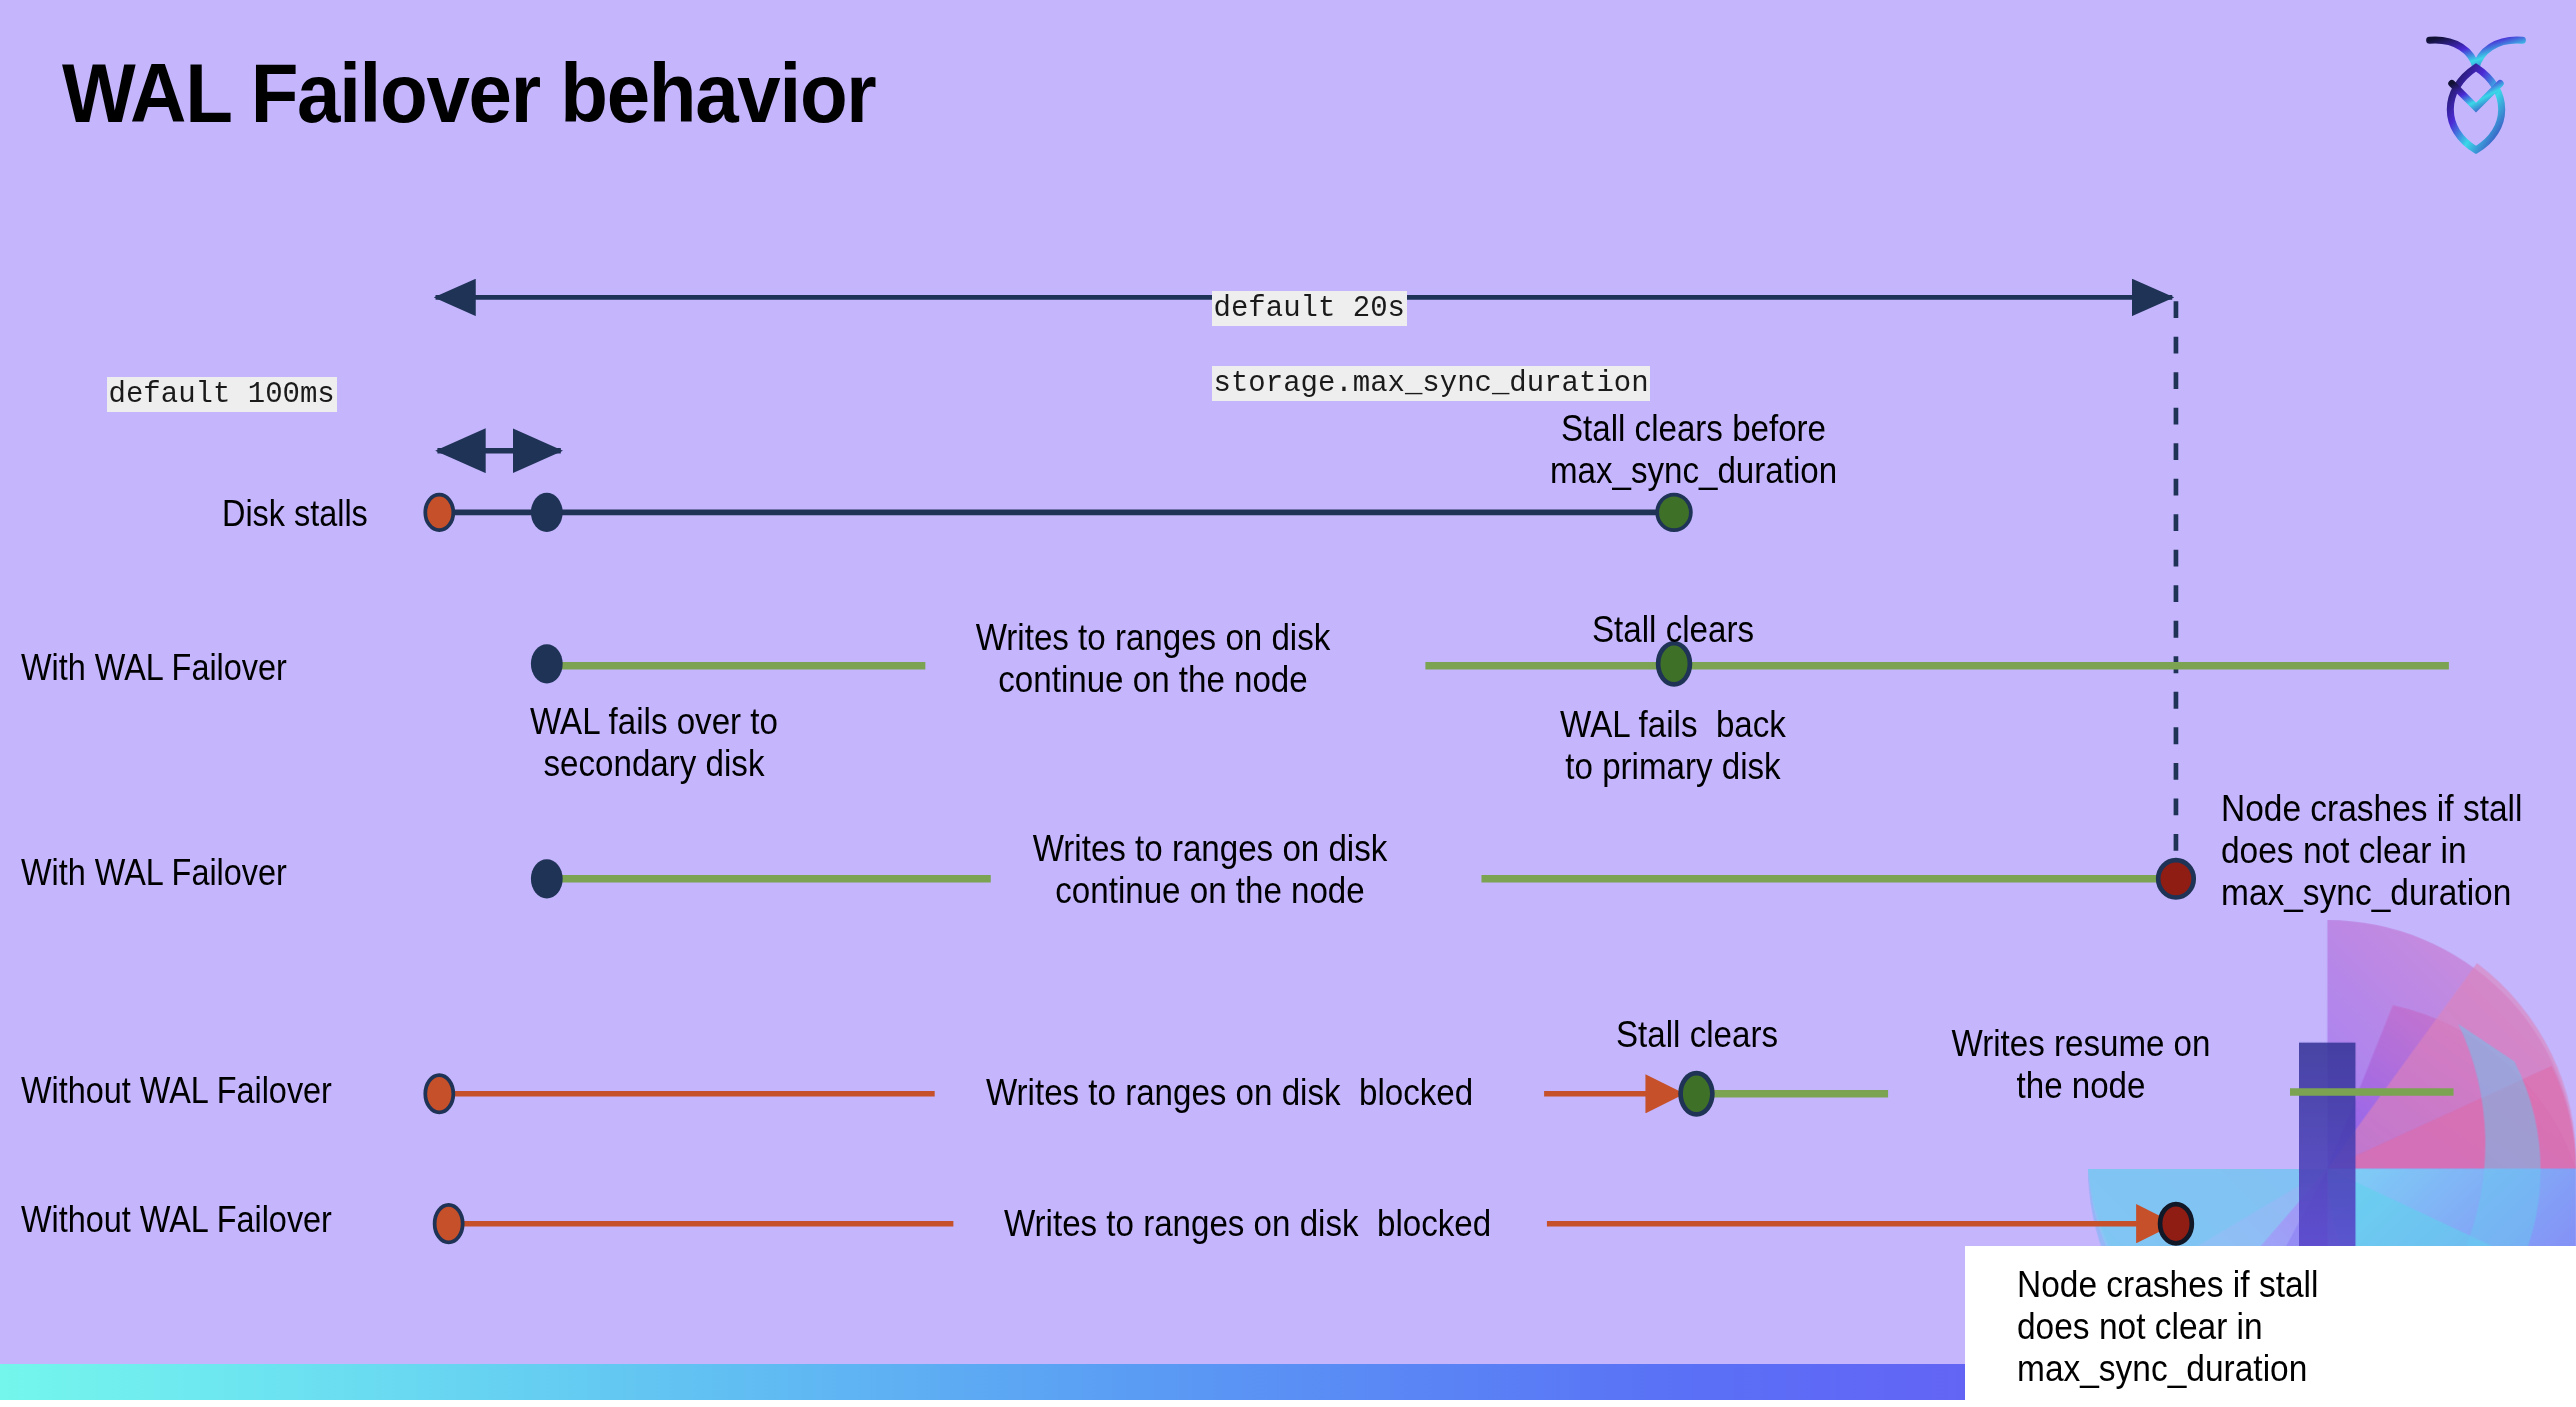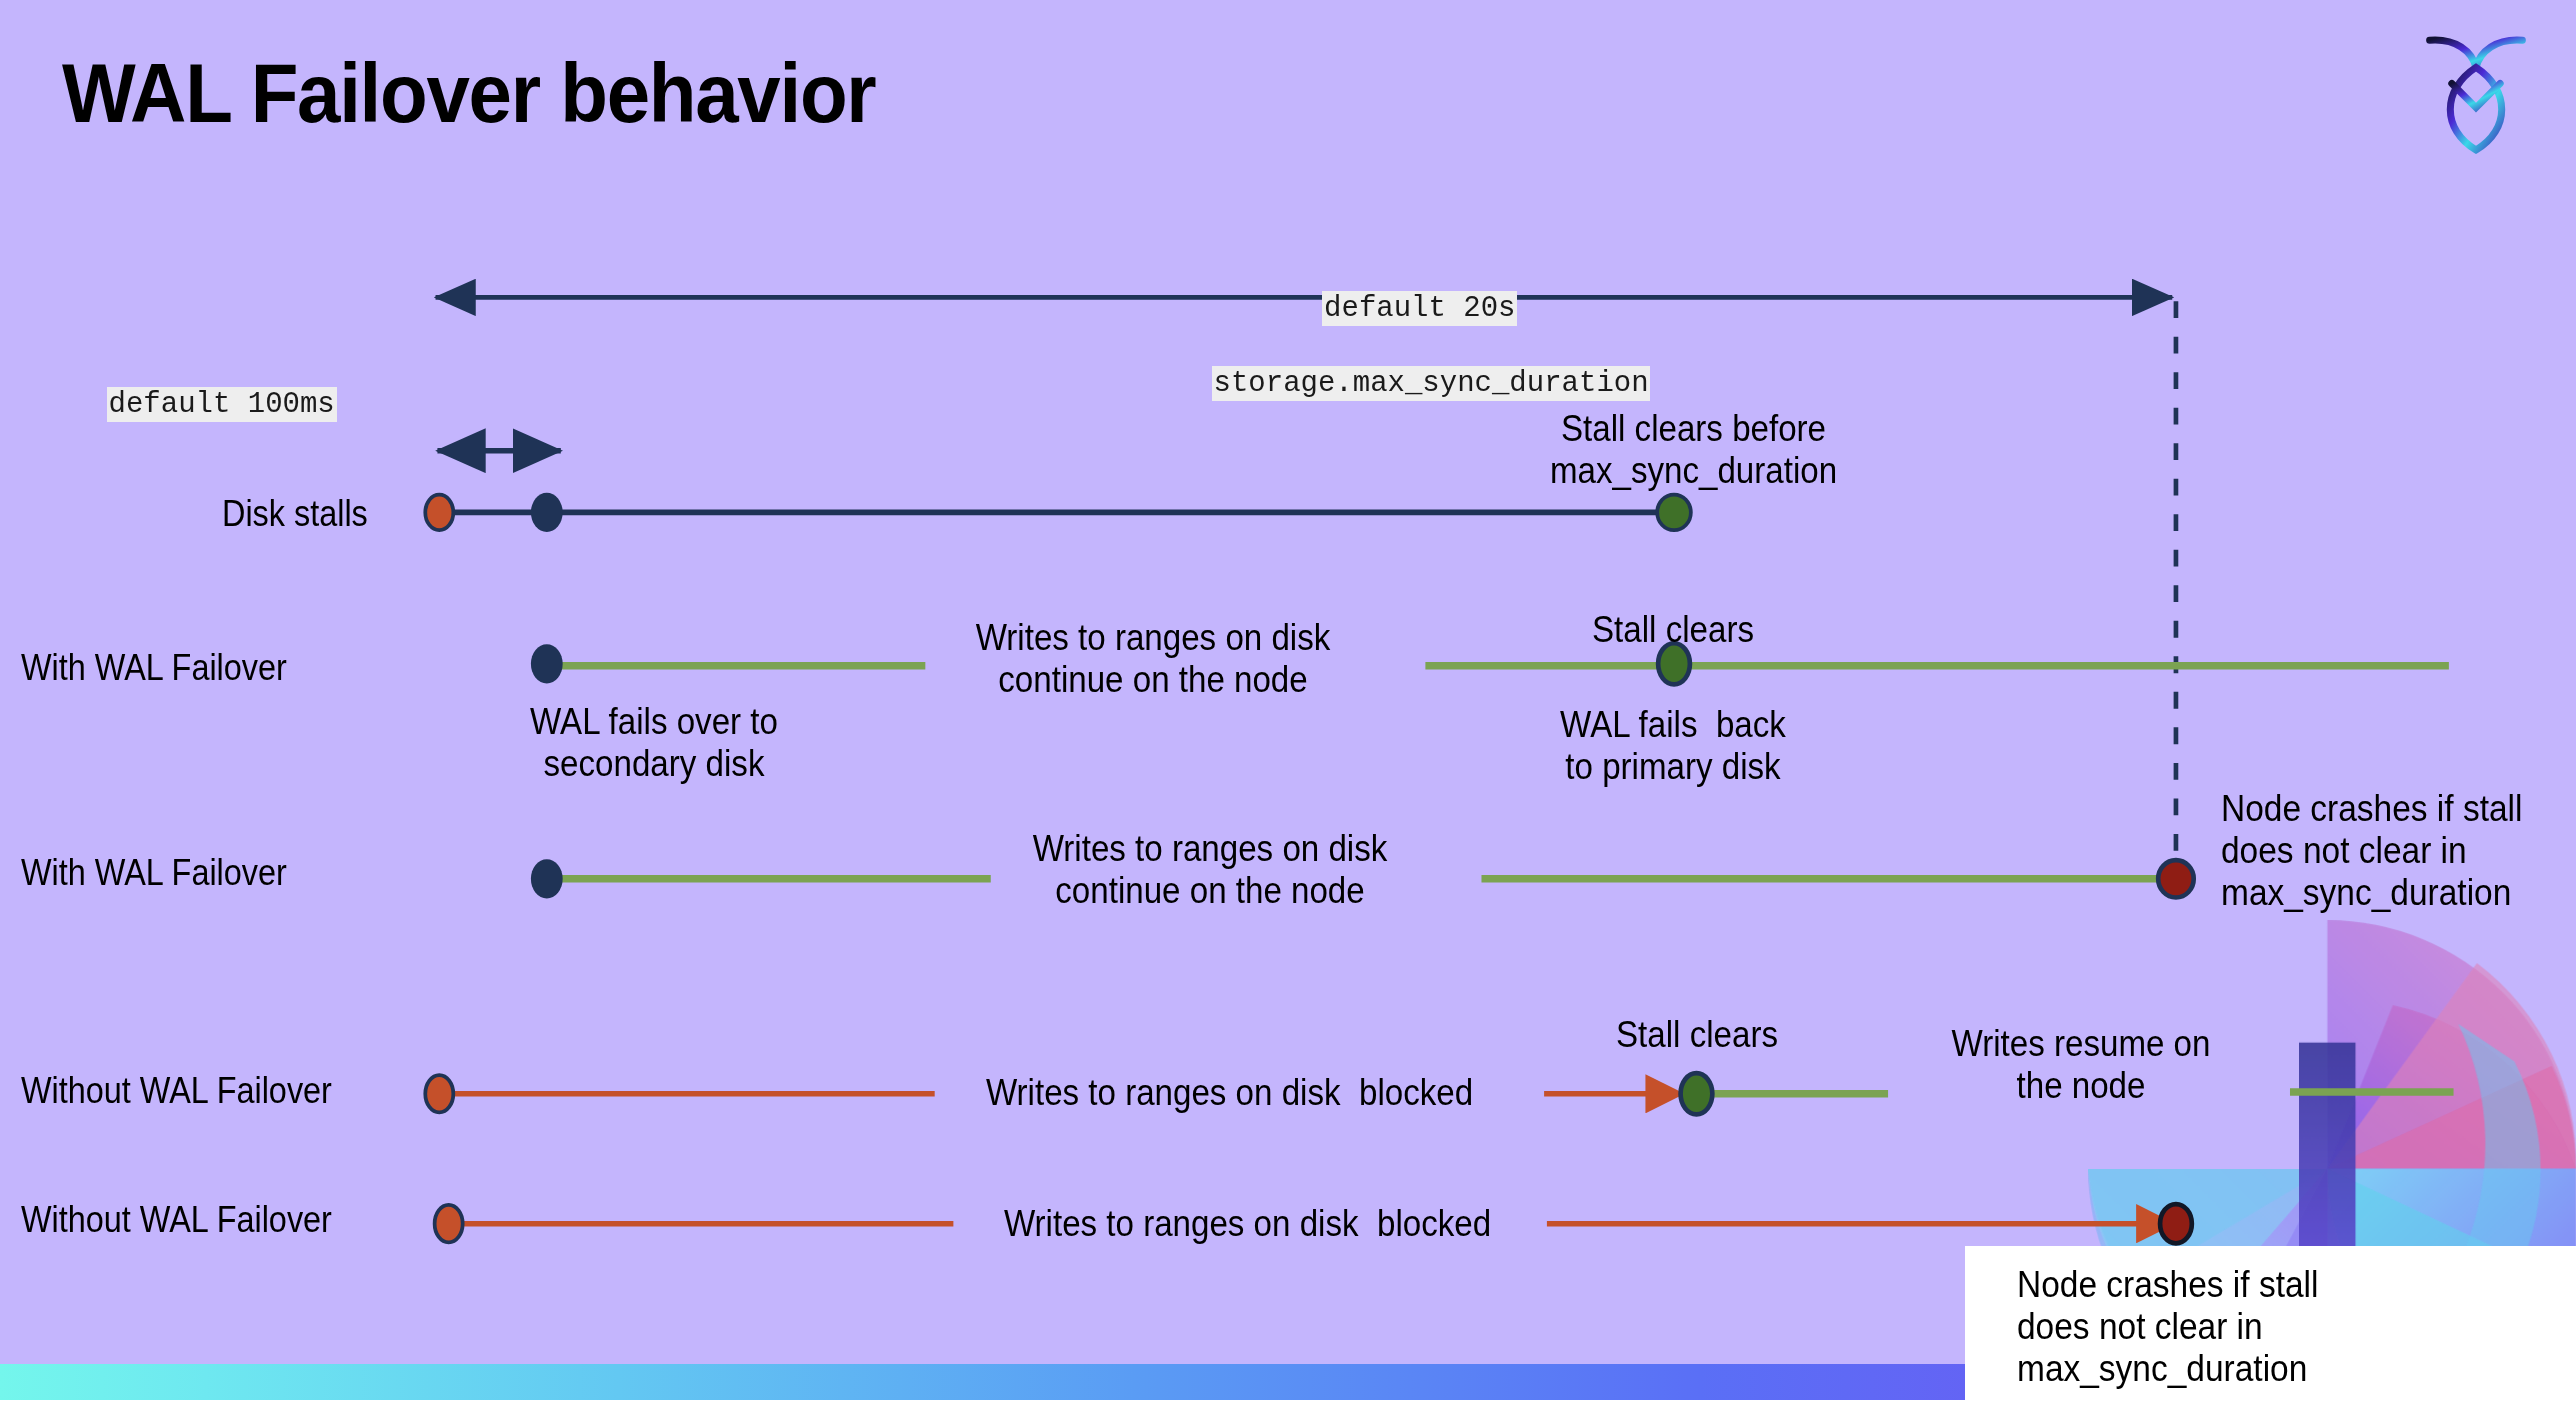--- a/index.html
+++ b/index.html
@@ -96,21 +96,21 @@
     font-family: "Liberation Mono", "DejaVu Sans Mono", monospace;
     font-size: 29px;
     color: #1a1a1a;
     white-space: pre;
     line-height: 1.30;
   }
   .code span {
     background: #eeeeee;
     padding: 0.9px 1.9px;
   }
-  .code.centered { text-align: center; }
+  .code.centered { text-align: left; }
 </style>
 </head>
 <body>
 
 <div id="slide">
 
   <svg id="deco" viewBox="0 0 626 551" preserveAspectRatio="none">
     <defs>
       <linearGradient id="gp1" x1="0" y1="1" x2="1" y2="0">
         <stop offset="0" stop-color="#7b4bf0"></stop>
@@ -212,21 +212,21 @@
       <path d="M36 62 L60 86 L84 62"></path>
       <path d="M60 86 L60 128"></path>
     </g>
   </svg>
 
   <div class="code centered" style="left:1142px; top:252px; width:486px;">
     <span>default 20s</span><br>
     <span>storage.max_sync_duration</span>
   </div>
 
-  <div class="code" style="left:37px; top:348px;">
+  <div class="code" style="left:37px; top:338px;">
     <span>default 100ms</span><br>
   </div>
 
   <div class="lbl row-label" style="left:222px; top:493px;">Disk stalls</div>
 
   <div class="lbl row-label" style="left:20.6px; top:647px;">With WAL Failover</div>
 
   <div class="lbl row-label" style="left:20.6px; top:852px;">With WAL Failover</div>
 
   <div class="lbl row-label" style="left:20.6px; top:1070px;">Without WAL Failover</div>

